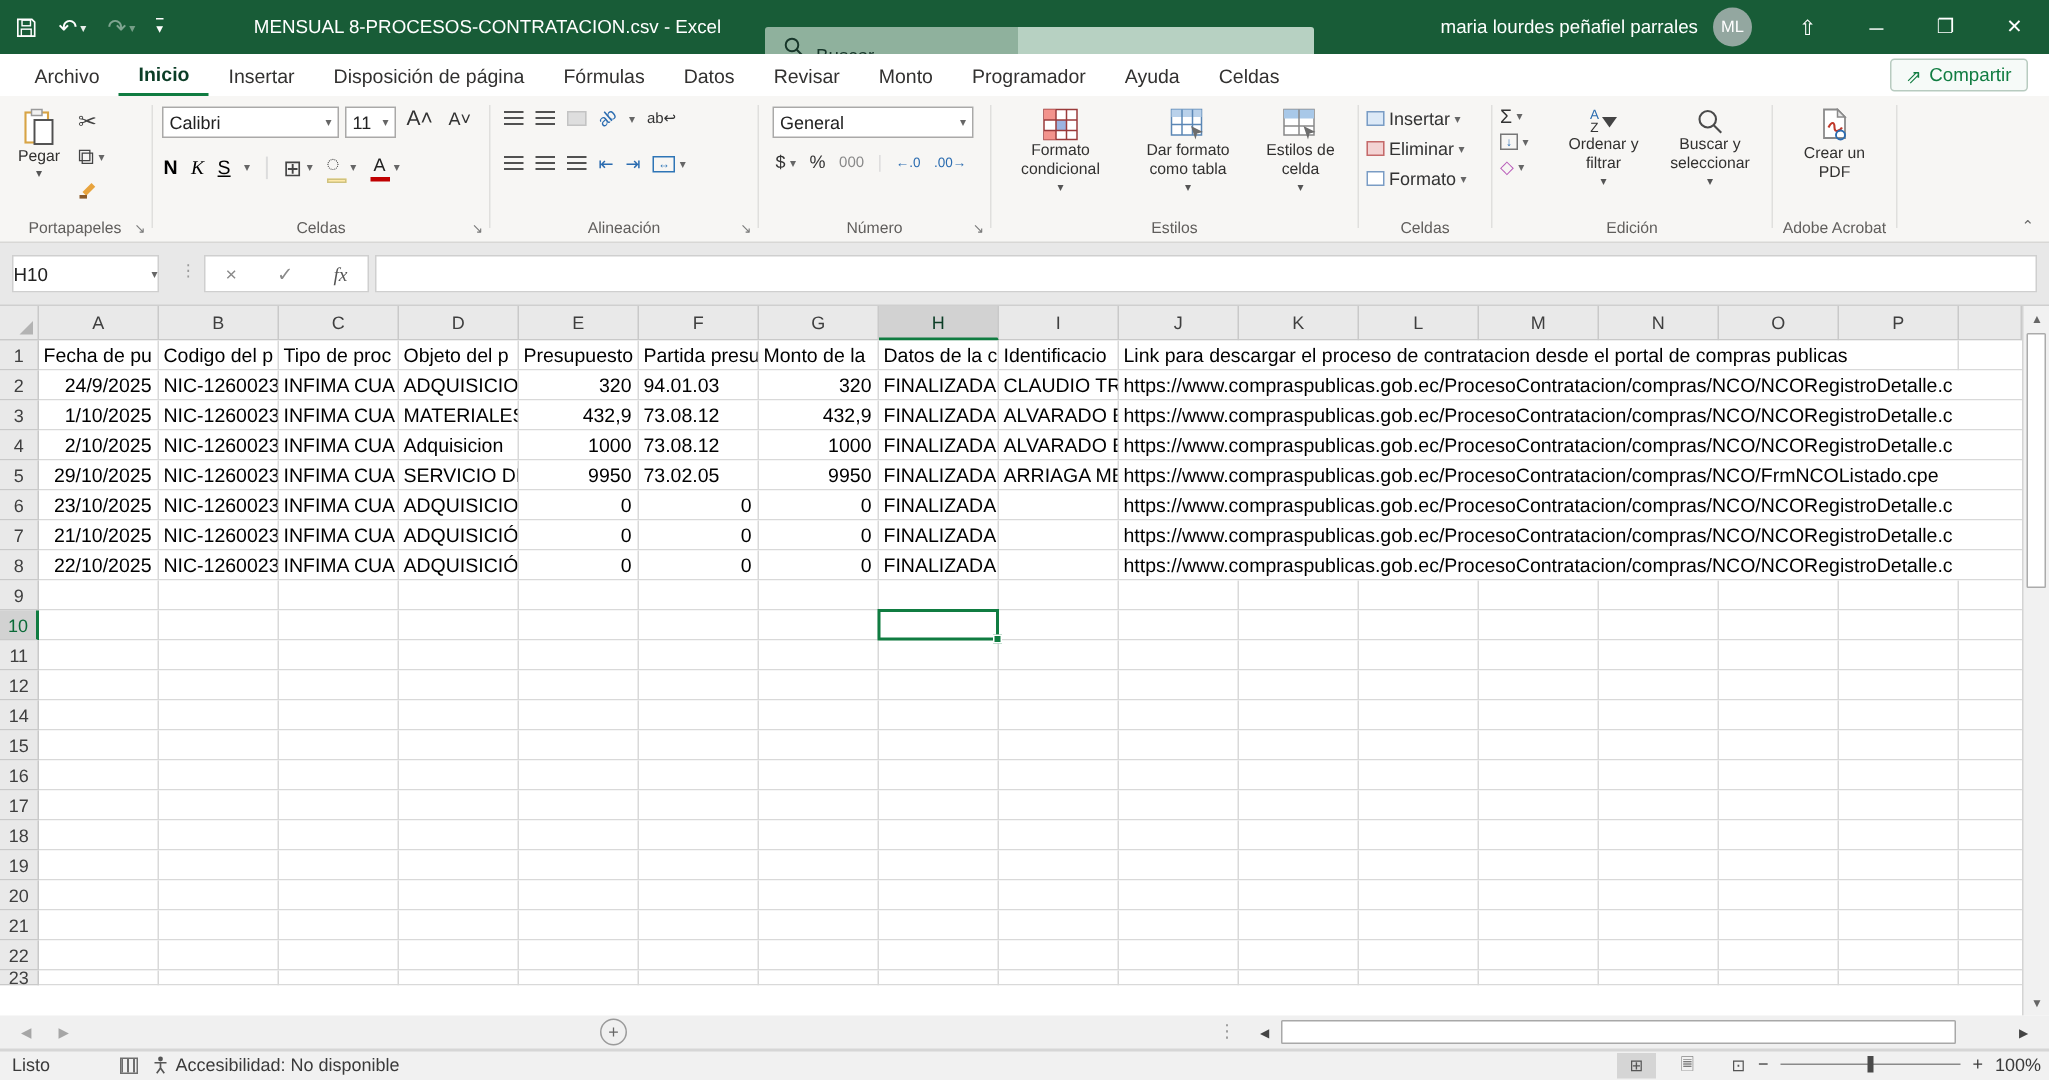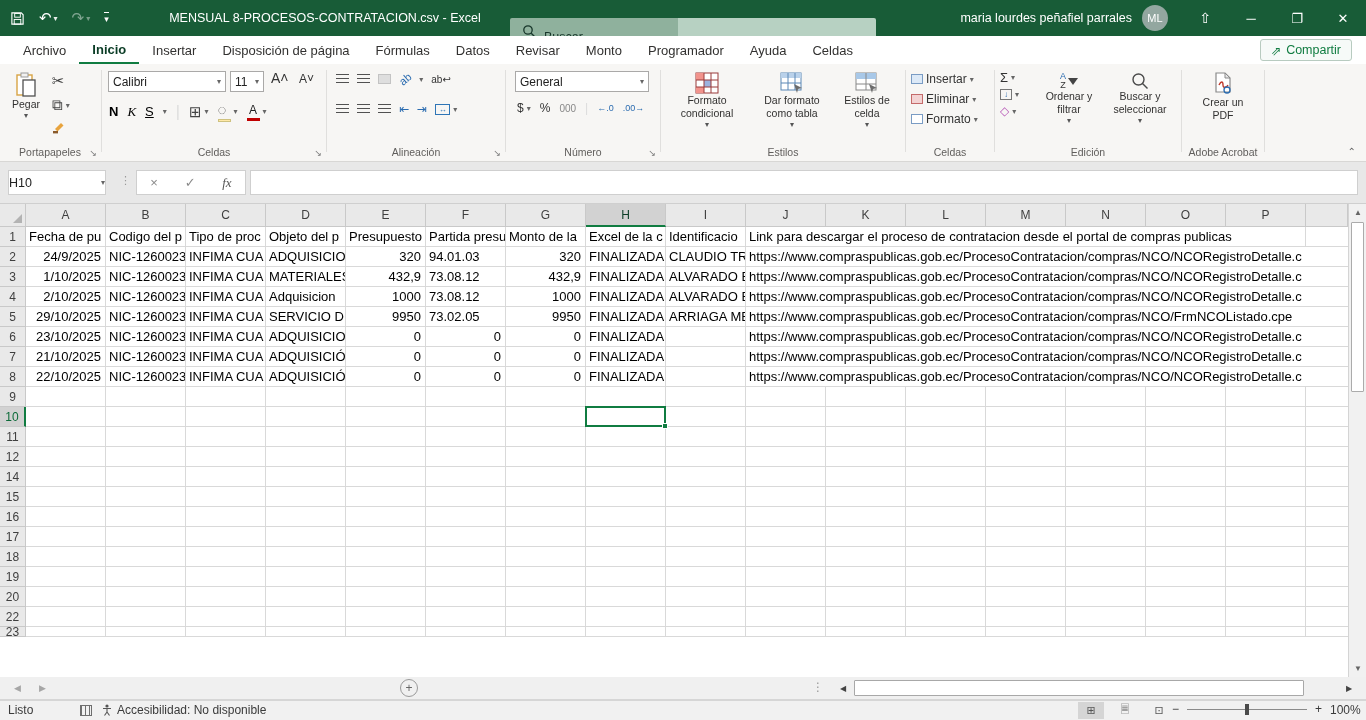--- a/index.html
+++ b/index.html
@@ -463,21 +463,21 @@
   <div id="grid-rows">
       <div class="grid-row">
         <div class="row-num">1</div>
         <div class="cell al" style="width: 80px;">Fecha de pu</div>
         <div class="cell al" style="width: 80px;">Codigo del p</div>
         <div class="cell al" style="width: 80px;">Tipo de proc</div>
         <div class="cell al" style="width: 80px;">Objeto del p</div>
         <div class="cell al" style="width: 80px;">Presupuesto</div>
         <div class="cell al" style="width: 80px;">Partida presu</div>
         <div class="cell al" style="width: 80px;">Monto de la</div>
-        <div class="cell al" style="width: 80px;">Excel de la c</div>
+        <div class="cell al" style="width: 80px;">Datos de la c</div>
         <div class="cell al" style="width: 80px;">Identificacio</div>
         <div class="cell al" style="width: 560px;">Link para descargar el proceso de contratacion desde el portal de compras publicas</div>
         <div class="cell qpart"></div>
       </div>
       <div class="grid-row">
         <div class="row-num">2</div>
         <div class="cell ar" style="width: 80px;">24/9/2025</div>
         <div class="cell al" style="width: 80px;">NIC-1260023</div>
         <div class="cell al" style="width: 80px;">INFIMA CUA</div>
         <div class="cell al" style="width: 80px;">ADQUISICIOI</div>
@@ -780,20 +780,40 @@
         <div class="cell" style="width: 80px;"></div>
         <div class="cell" style="width: 80px;"></div>
         <div class="cell" style="width: 80px;"></div>
         <div class="cell" style="width: 80px;"></div>
         <div class="cell" style="width: 80px;"></div>
         <div class="cell" style="width: 80px;"></div>
         <div class="cell" style="width: 80px;"></div>
         <div class="cell qpart"></div>
       </div>
       <div class="grid-row">
+        <div class="row-num">21</div>
+        <div class="cell" style="width: 80px;"></div>
+        <div class="cell" style="width: 80px;"></div>
+        <div class="cell" style="width: 80px;"></div>
+        <div class="cell" style="width: 80px;"></div>
+        <div class="cell" style="width: 80px;"></div>
+        <div class="cell" style="width: 80px;"></div>
+        <div class="cell" style="width: 80px;"></div>
+        <div class="cell" style="width: 80px;"></div>
+        <div class="cell" style="width: 80px;"></div>
+        <div class="cell" style="width: 80px;"></div>
+        <div class="cell" style="width: 80px;"></div>
+        <div class="cell" style="width: 80px;"></div>
+        <div class="cell" style="width: 80px;"></div>
+        <div class="cell" style="width: 80px;"></div>
+        <div class="cell" style="width: 80px;"></div>
+        <div class="cell" style="width: 80px;"></div>
+        <div class="cell qpart"></div>
+      </div>
+      <div class="grid-row">
         <div class="row-num">22</div>
         <div class="cell" style="width: 80px;"></div>
         <div class="cell" style="width: 80px;"></div>
         <div class="cell" style="width: 80px;"></div>
         <div class="cell" style="width: 80px;"></div>
         <div class="cell" style="width: 80px;"></div>
         <div class="cell" style="width: 80px;"></div>
         <div class="cell" style="width: 80px;"></div>
         <div class="cell" style="width: 80px;"></div>
         <div class="cell" style="width: 80px;"></div>

